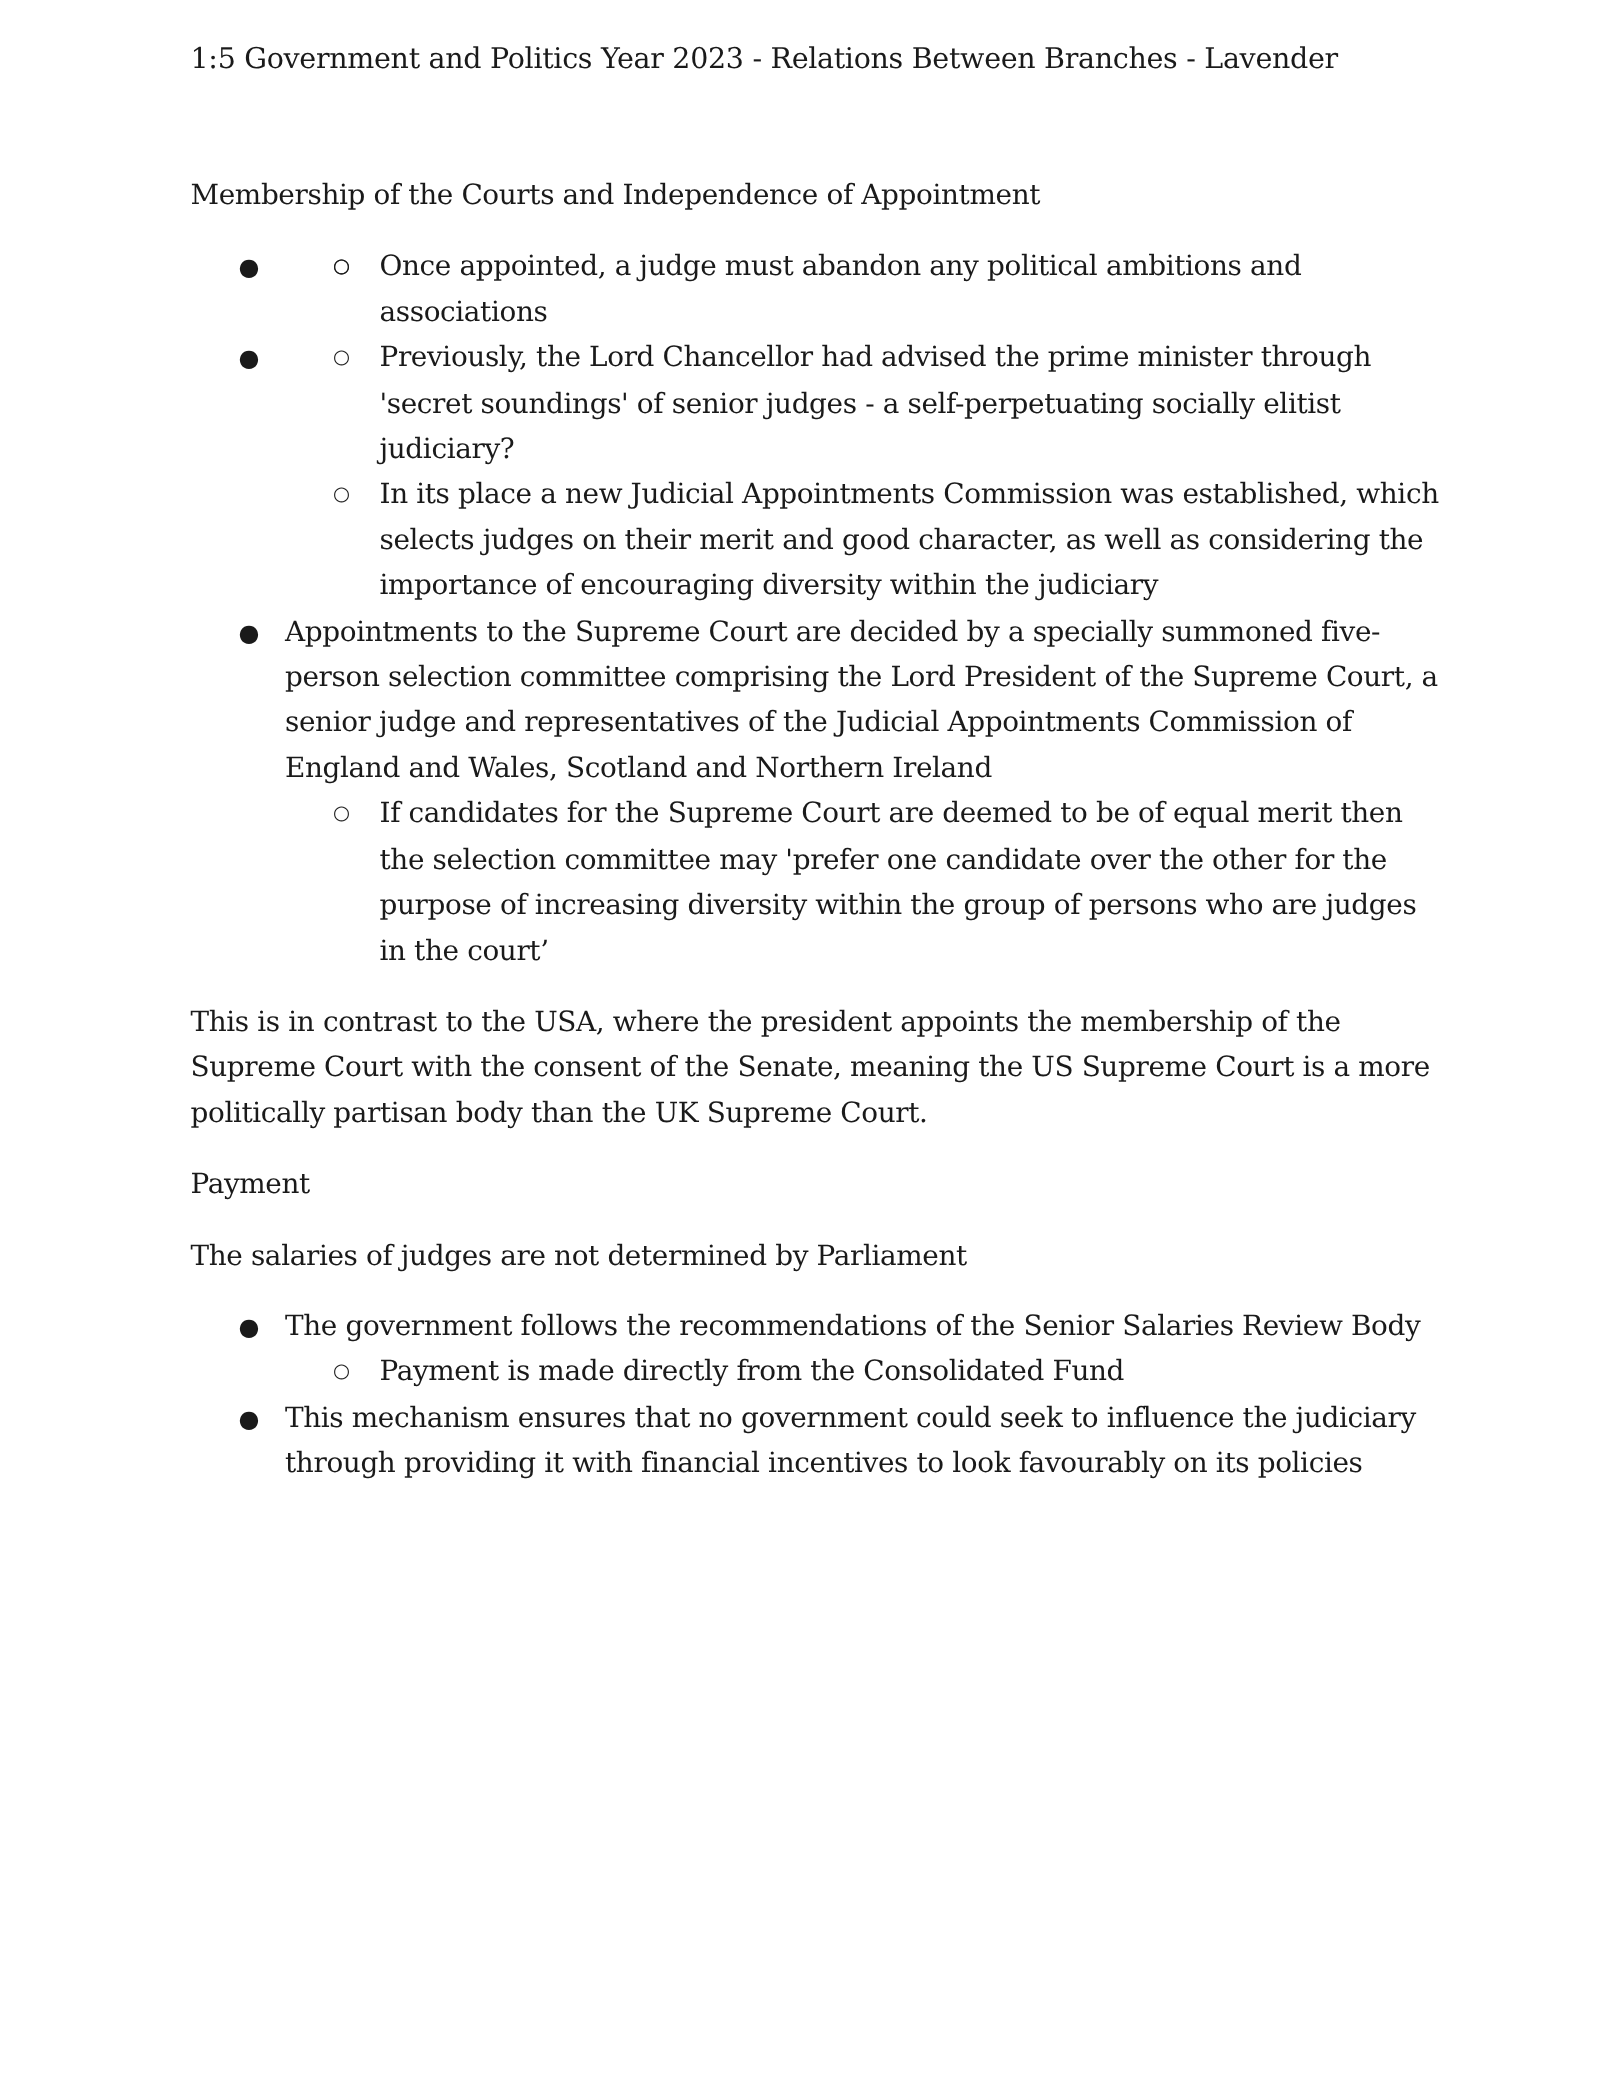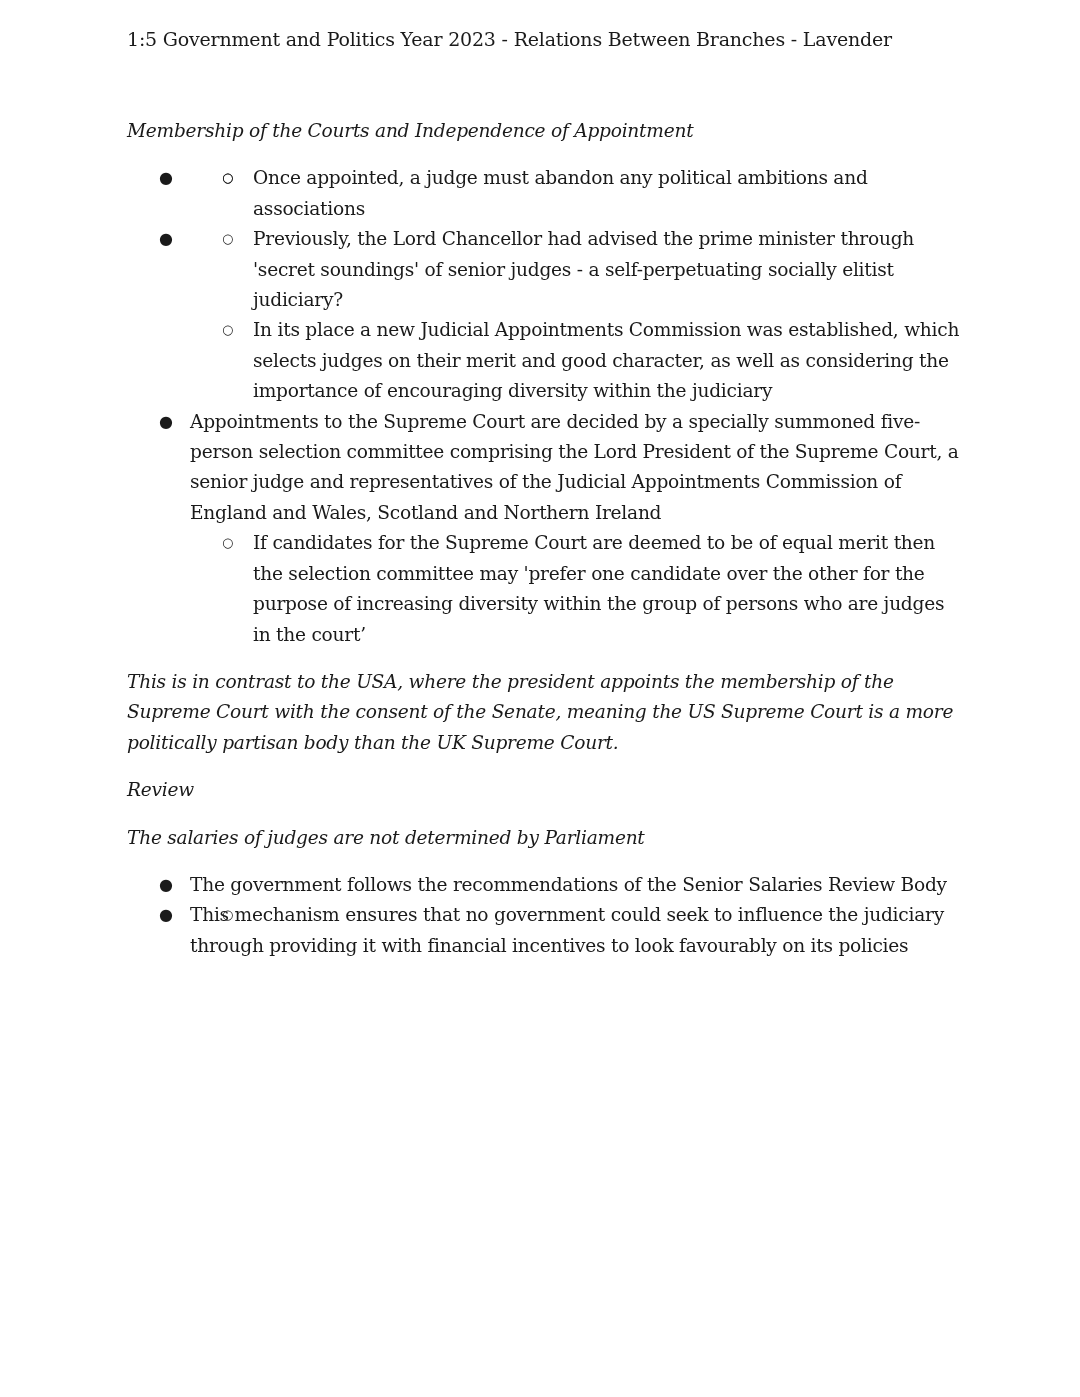--- a/index.html
+++ b/index.html
@@ -27,26 +27,24 @@
     .content {
       position: absolute;
       left: 127px;
       top: 116px;
       width: 840px;
       font-size: 18.6px;
       line-height: 30.4px;
       letter-spacing: -0.25px;
     }
     .heading {
-      font-style: italic;
       margin: 0 0 17px 0;
     }
     p {
       margin: 0 0 17px 0;
-      font-style: italic;
     }
     ul {
       margin: 0 0 17px 0;
       padding: 0;
       list-style: none;
     }
     ul.l1 > li {
       position: relative;
       padding-left: 63px;
     }
@@ -112,31 +110,32 @@
         <li>
           <span class="bullet">○</span>
           <span>If candidates for the Supreme Court are deemed to be of equal merit then the selection committee may 'prefer one candidate over the other for the purpose of increasing diversity within the group of persons who are judges in the court’</span>
         </li>
       </ul>
     </li>
   </ul>
 
   <p>This is in contrast to the USA, where the president appoints the membership of the Supreme Court with the consent of the Senate, meaning the US Supreme Court is a more politically partisan body than the UK Supreme Court.</p>
 
-  <div class="heading">Review</div>
+  <div class="heading">Payment</div>
 
   <p>The salaries of judges are not determined by Parliament</p>
 
   <ul class="l1">
     <li>
       <span class="bullet">●</span>
       <span>The government follows the recommendations of the Senior Salaries Review Body</span>
       <ul class="l2">
         <li>
           <span class="bullet">○</span>
+          <span>Payment is made directly from the Consolidated Fund</span>
         </li>
       </ul>
     </li>
     <li>
       <span class="bullet">●</span>
       <span>This mechanism ensures that no government could seek to influence the judiciary through providing it with financial incentives to look favourably on its policies</span>
     </li>
   </ul>
 
 </div>

